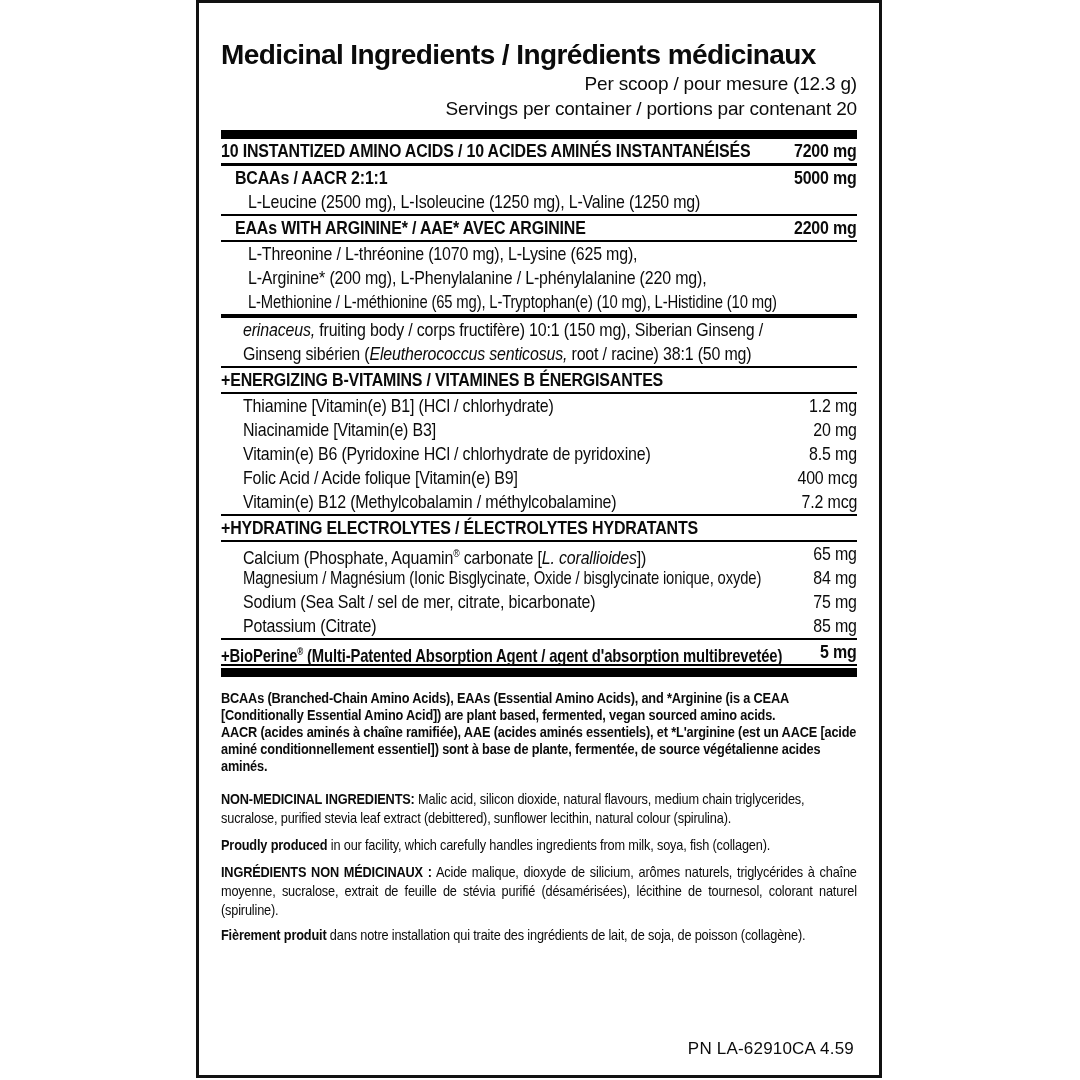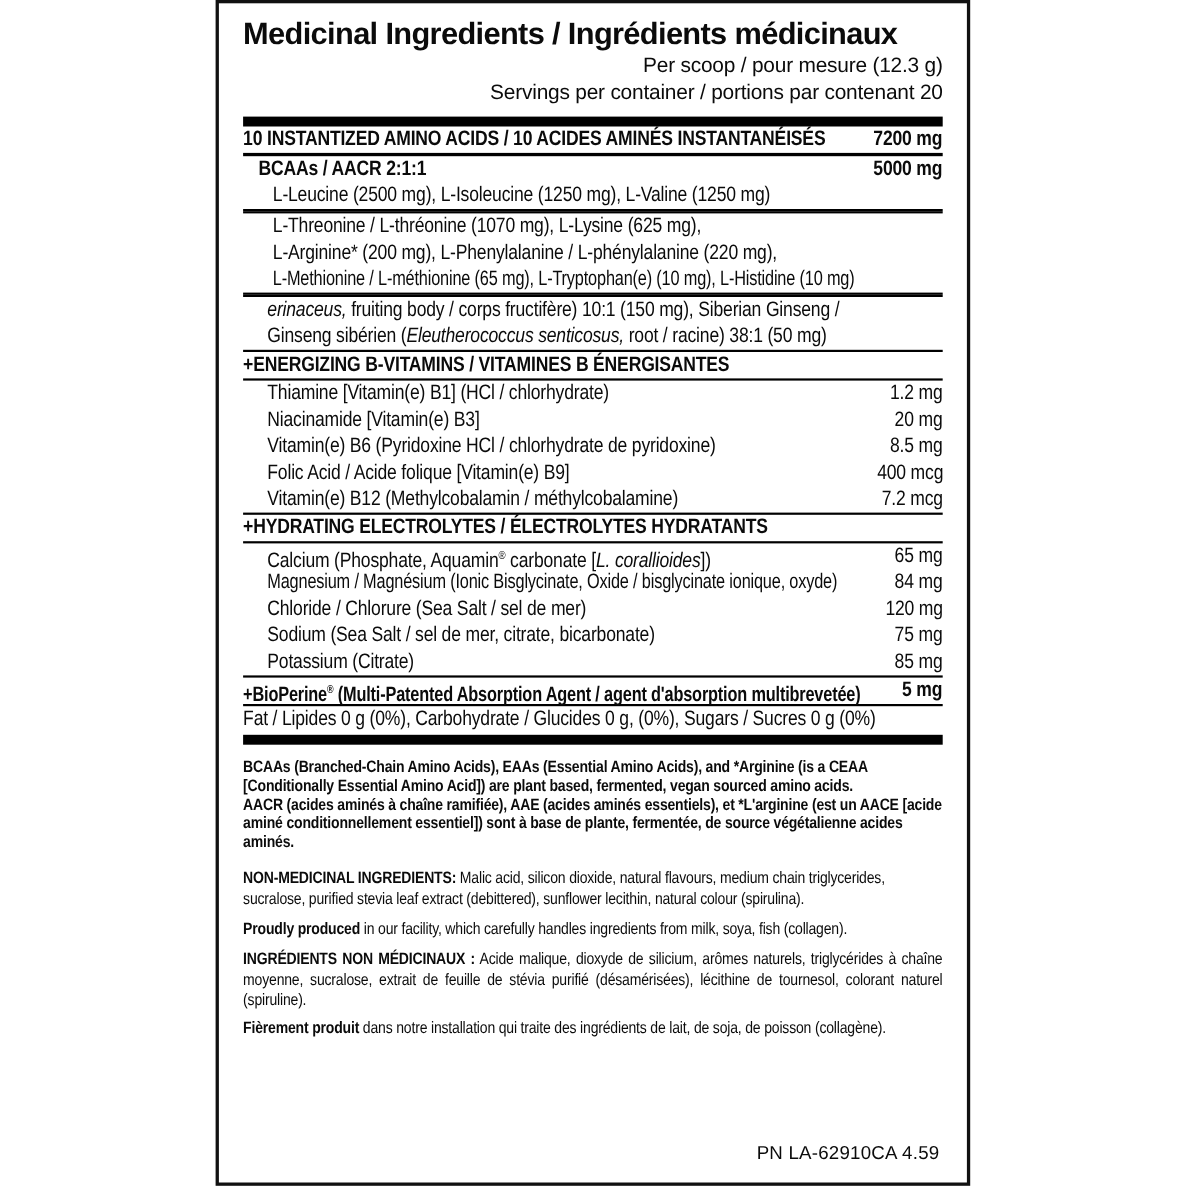--- a/index.html
+++ b/index.html
@@ -3,21 +3,21 @@
 <meta charset="utf-8">
 <style>
   * { margin:0; padding:0; box-sizing:border-box; }
   html,body { width:1080px; height:1080px; background:#ffffff; overflow:hidden;
               font-family:"Liberation Sans", sans-serif; color:#0b0b0b; }
   .label-box { position:absolute; left:196px; top:0; width:686px; height:1078px;
                border:3px solid #111; background:#fff; }
   .inner { padding:6px 22px 0 22px; position:relative; height:100%; }
 
   
-  .hdr { padding-top:6px; }
+  .hdr { padding-top:6px;margin-top:24px; }
   .title { font-weight:bold; font-size:28px; line-height:32px; letter-spacing:-0.6px; }
   .sub { font-size:19px; line-height:25px; letter-spacing:-0.2px;text-align:right; }
 
   
   .bar { height:9px; background:#000; }
   .bar-top { margin-top:9px; }
   .bar-bottom { margin-top:2px; }
   .rule { height:2px; background:#000; }
   .rule3 { height:3px; background:#000; }
 
@@ -70,20 +70,24 @@
 
     <div class="trow">
       <span class="tl in1 bold">BCAAs / AACR 2:1:1</span>
       <span class="ta bold">5000 mg</span>
     </div>
     <div class="trow">
       <span class="tl in2">L-Leucine (2500 mg), L-Isoleucine (1250 mg), L-Valine (1250 mg)</span>
     </div>
     <div class="rule"></div>
 
+    <div class="trow">
+      <span class="tl in1 bold">EAAs WITH ARGININE* / AAE* AVEC ARGININE</span>
+      <span class="ta bold">2200 mg</span>
+    </div>
     <div class="rule"></div>
 
     <div class="trow">
       <span class="tl in2">L-Threonine / L-thréonine (1070 mg), L-Lysine (625 mg),</span>
     </div>
     <div class="trow">
       <span class="tl in2">L-Arginine* (200 mg), L-Phenylalanine / L-phénylalanine (220 mg),</span>
     </div>
     <div class="trow">
       <span class="tl in2 tight">L-Methionine / L-méthionine (65 mg), L-Tryptophan(e) (10 mg), L-Histidine (10 mg)</span>
@@ -134,42 +138,35 @@
 
     <div class="trow">
       <span class="tl in3"><span>Calcium (Phosphate, Aquamin</span><span class="sup">®</span><span> carbonate [</span><span class="it">L. corallioides</span><span>])</span></span>
       <span class="ta">65 mg</span>
     </div>
     <div class="trow">
       <span class="tl in3 tight">Magnesium / Magnésium (Ionic Bisglycinate, Oxide / bisglycinate ionique, oxyde)</span>
       <span class="ta">84 mg</span>
     </div>
     <div class="trow">
-      <span class="tl in3">Chloride / Chlorure (Sea Salt / sel de mer)</span>
-      <span class="ta">120 mg</span>
-    </div>
-    <div class="trow">
       <span class="tl in3">Sodium (Sea Salt / sel de mer, citrate, bicarbonate)</span>
       <span class="ta">75 mg</span>
     </div>
     <div class="trow">
       <span class="tl in3">Potassium (Citrate)</span>
       <span class="ta">85 mg</span>
     </div>
     <div class="rule"></div>
 
     <div class="trow">
       <span class="tl bold tight"><span>+BioPerine</span><span class="sup">®</span><span> (Multi-Patented Absorption Agent / agent d'absorption multibrevetée)</span></span>
       <span class="ta bold">5 mg</span>
     </div>
     <div class="rule"></div>
 
-    <div class="trow">
-      <span class="tl">Fat / Lipides 0 g (0%), Carbohydrate / Glucides 0 g, (0%), Sugars / Sucres 0 g (0%)</span>
-    </div>
 
     <div class="bar bar-bottom"></div>
 
     <div class="fnwrap">
       <p class="fn fn1">BCAAs (Branched-Chain Amino Acids), EAAs (Essential Amino Acids), and *Arginine (is a CEAA [Conditionally Essential Amino Acid]) are plant based, fermented, vegan sourced amino acids.</p>
       <p class="fn fn1">AACR (acides aminés à chaîne ramifiée), AAE (acides aminés essentiels), et *L'arginine (est un AACE [acide aminé conditionnellement essentiel]) sont à base de plante, fermentée, de source végétalienne acides aminés.</p>
 
       <p class="fn mt15"><span class="lead">NON-MEDICINAL INGREDIENTS:</span><span> Malic acid, silicon dioxide, natural flavours, medium chain triglycerides, sucralose, purified stevia leaf extract (debittered), sunflower lecithin, natural colour (spirulina).</span></p>
 
       <p class="fn mt8"><span class="lead">Proudly produced</span><span> in our facility, which carefully handles ingredients from milk, soya, fish (collagen).</span></p>

